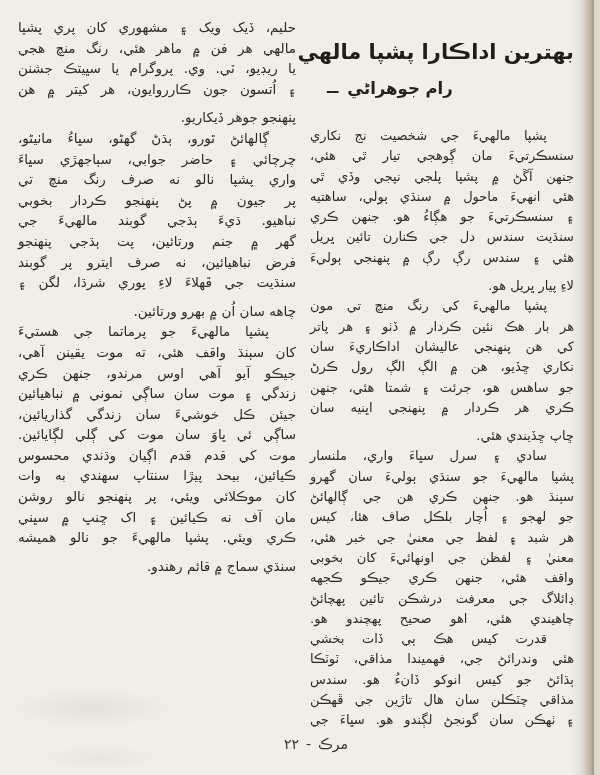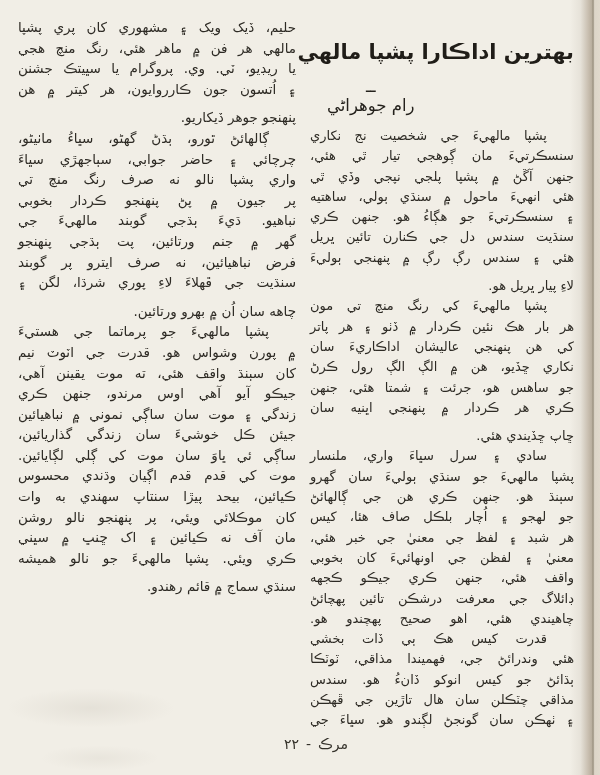--- a/index.html
+++ b/index.html
@@ -36,22 +36,22 @@
     background:radial-gradient(ellipse at center,rgba(120,110,92,0.07),rgba(120,110,92,0) 70%);}
 
   .masthead-title{
     position:absolute;top:26px;right:26px;left:310px;
     direction:rtl;text-align:right;
     font-size:21px;font-weight:bold;color:#201d18;
     letter-spacing:0.5px;white-space:nowrap;
   }
   .byline{
     position:absolute;top:79px;left:327px;
-    display:flex;flex-direction:column;align-items:center;
-    font-size:16.5px;font-weight:normal;color:#24211c;
+    display:flex;align-items:center;gap:9px;
+    font-size:16.5px;font-weight:bold;color:#24211c;
   }
   .byline .name{direction:rtl;white-space:nowrap;}
   .byline .dash{direction:ltr;line-height:1;}
 
   .col{position:absolute;}
   .col-left{left:18px;top:17px;width:278px;font-size:13.5px;line-height:20.6px;}
   .col-right{left:310px;top:126px;width:264px;font-size:13px;line-height:20.3px;}
   .para{margin:0;}
   .line{
     direction:rtl;
@@ -96,21 +96,20 @@
         <div class="line">واري پشپا نالو نه صرف رنگ منچ تي</div>
         <div class="line">پر جيون ۾ پڻ پنهنجو ڪردار بخوبي</div>
         <div class="line">نباهيو. ڌيءَ ٻڌجي گوبند مالهيءَ جي</div>
         <div class="line">گهر ۾ جنم ورتائين، پت ٻڌجي پنهنجو</div>
         <div class="line">فرض نباهيائين، نه صرف ايترو پر گوبند</div>
         <div class="line">سنڌيت جي ڦهلاءَ لاءِ پوري شرڌا، لگن ۽</div>
         <div class="line short">چاهه سان اُن ۾ بهرو ورتائين.</div>
       </div>
       <div class="para">
         <div class="line indent">پشپا مالهيءَ جو پرماتما جي هستيءَ</div>
-        <div class="line">۾ پورن وشواس هو. قدرت جي اٽوٽ نيم</div>
         <div class="line">کان سٻنڌ واقف هئي، ته موت يقينن آهي،</div>
         <div class="line">جيڪو آيو آهي اوس مرندو، جنهن ڪري</div>
         <div class="line">زندگي ۽ موت سان ساڳي نموني ۾ نباهيائين</div>
         <div class="line">جيئن ڪل خوشيءَ سان زندگي گذاريائين،</div>
         <div class="line">ساڳي ئي ڀاوَ سان موت کي ڳلي لڳايائين.</div>
         <div class="line">موت کي قدم قدم اڳيان وڌندي محسوس</div>
         <div class="line">ڪيائين، بيحد پيڙا سنتاپ سهندي به وات</div>
         <div class="line">کان موڪلائي ويئي، پر پنهنجو نالو روشن</div>
         <div class="line">مان آف نه ڪيائين ۽ اک ڇنڀ ۾ سڀني</div>
         <div class="line">ڪري ويئي. پشپا مالهيءَ جو نالو هميشه</div>

